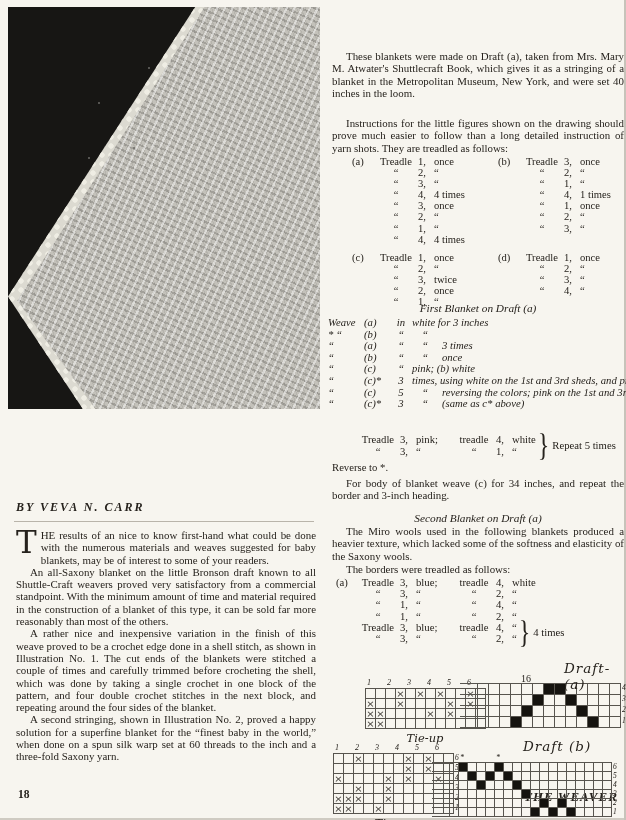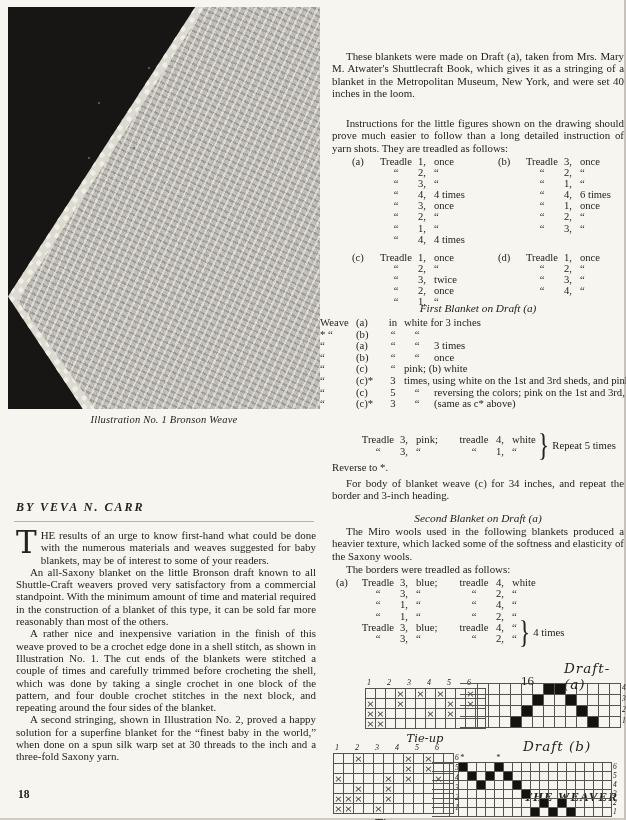--- a/index.html
+++ b/index.html
@@ -46,21 +46,21 @@
   
   #treadle-grid{position:absolute;left:352px;top:156px;width:274px;display:grid;
       grid-template-columns:146px 128px;grid-row-gap:7px;font-size:10.6px;line-height:11.1px;}
   .tgroup{position:relative;padding-left:22px;}
   .tg-label{position:absolute;left:0;top:0;}
   .tg-line{display:flex;white-space:nowrap;}
   .tg-w{width:44px;text-align:center;flex:none;}
   .tg-n{width:16px;flex:none;}
   .tg-r{flex:none;}
   
-  #weave{position:absolute;left:320px;top:317px;width:294px;font-size:10.7px;line-height:11.6px;}
+  #weave{position:absolute;left:328px;top:317px;width:294px;font-size:10.7px;line-height:11.6px;font-style:italic;}
   .w-line{display:flex;white-space:nowrap;}
   .wa{width:36px;flex:none;}
   .wb{width:28px;flex:none;}
   .wc{width:18px;flex:none;text-align:center;}
   .wdd{width:30px;flex:none;text-align:center;}
   .wt{flex:none;padding-left:2px;}
   .wcont{padding-left:108px;}
   
   .bt-line{display:flex;white-space:nowrap;}
   .bt-pre{width:20px;flex:none;}
@@ -87,45 +87,44 @@
   .dcell.fill{background:#15130f;}
   .dnums{position:absolute;left:0;width:100%;height:9px;top:-10px;}
   .dnums span,.dmarks span{position:absolute;font-style:italic;font-size:8px;line-height:9px;}
   .dmarks{position:absolute;left:0;width:100%;height:8px;top:-9px;}
   .drlabs{position:absolute;height:100%;top:0;}
   .drlabs span{position:absolute;font-style:italic;font-size:7.5px;left:2px;}
   .dlabel-below{text-align:center;font-style:italic;font-size:11.5px;margin-top:2px;
      font-family:"DejaVu Serif",serif;}
   .dlabel-script{position:absolute;font-style:italic;font-size:13.5px;
      font-family:"DejaVu Serif",serif;letter-spacing:1px;}
-  .dnote{position:absolute;font-size:13px;top:-10px;text-align:right;}
+  .dnote{position:absolute;font-size:10px;top:-10px;text-align:right;}
   .extlines{position:absolute;top:0;}
 </style>
 </head>
 <body>
 
 <div id="page">
 
   <div class="photo">
     <div class="blanket-rim"></div>
     <div class="blanket"></div>
     <div class="speck" style="left:140px;top:60px"></div>
     <div class="speck" style="left:90px;top:95px"></div>
     <div class="speck" style="left:125px;top:140px"></div>
     <div class="speck" style="left:80px;top:150px"></div>
   </div>
-  <div class="caption">Illustration No. 1 Bronson Weave</div>
 
   <div class="byline">BY VEVA N. CARR</div>
   <div class="byline-rule"></div>
   <div class="leftbody">
-    <p class="first"><span class="dropcap">T</span><span>HE</span> <span>results of an urge to know first-hand what could be done with the numerous materials and weaves suggested for baby blankets, may be of interest to some of your readers.</span></p>
+    <p class="first"><span class="dropcap">T</span><span>HE</span> <span>results of an nice to know first-hand what could be done with the numerous materials and weaves suggested for baby blankets, may be of interest to some of your readers.</span></p>
     <p>An all-Saxony blanket on the little Bronson draft known to all Shuttle-Craft weavers proved very satisfactory from a commercial standpoint. With the minimum amount of time and material required in the construction of a blanket of this type, it can be sold far more reasonably than most of the others.</p>
     <p>A rather nice and inexpensive variation in the finish of this weave proved to be a crochet edge done in a shell stitch, as shown in Illustration No. 1. The cut ends of the blankets were stitched a couple of times and carefully trimmed before crocheting the shell, which was done by taking a single crochet in one block of the pattern, and four double crochet stitches in the next block, and repeating around the four sides of the blanket.</p>
-    <p>A second stringing, shown in Illustration No. 2, proved a happy solution for a superfine blanket for the “finest baby in the world,” when done on a spun silk warp set at 30 threads to the inch and a three-fold Saxony yarn.</p>
+    <p>A second stringing, shown in Illustration No. 2, proved a happy solution for a superfine blanket for the “finest baby in the world,” when done on a spun silk warp set at 60 threads to the inch and a three-fold Saxony yarn.</p>
   </div>
   <div class="pagenum">18</div>
   <div class="magname">THE WEAVER</div>
 
   <p class="rp" style="top:50px"><span class="ind"></span><span>These blankets were made on Draft (a), taken from Mrs. Mary M. Atwater's Shuttlecraft Book, which gives it as a stringing of a blanket in the Metropolitan Museum, New York, and were set 40 inches in the loom.</span></p>
   <p class="rp" style="top:117px"><span class="ind"></span><span>Instructions for the little figures shown on the drawing should prove much easier to follow than a long detailed instruction of yarn shots. They are treadled as follows:</span></p>
 
   <div id="treadle-grid">
       <div class="tgroup">
         <span class="tg-label">(a)</span>
@@ -183,21 +182,21 @@
           <span class="tg-r">“</span>
         </div>
         <div class="tg-line">
           <span class="tg-w">“</span>
           <span class="tg-n">1,</span>
           <span class="tg-r">“</span>
         </div>
         <div class="tg-line">
           <span class="tg-w">“</span>
           <span class="tg-n">4,</span>
-          <span class="tg-r">6 times</span>
+          <span class="tg-r">1 times</span>
         </div>
         <div class="tg-line">
           <span class="tg-w">“</span>
           <span class="tg-n">1,</span>
           <span class="tg-r">once</span>
         </div>
         <div class="tg-line">
           <span class="tg-w">“</span>
           <span class="tg-n">2,</span>
           <span class="tg-r">“</span>

